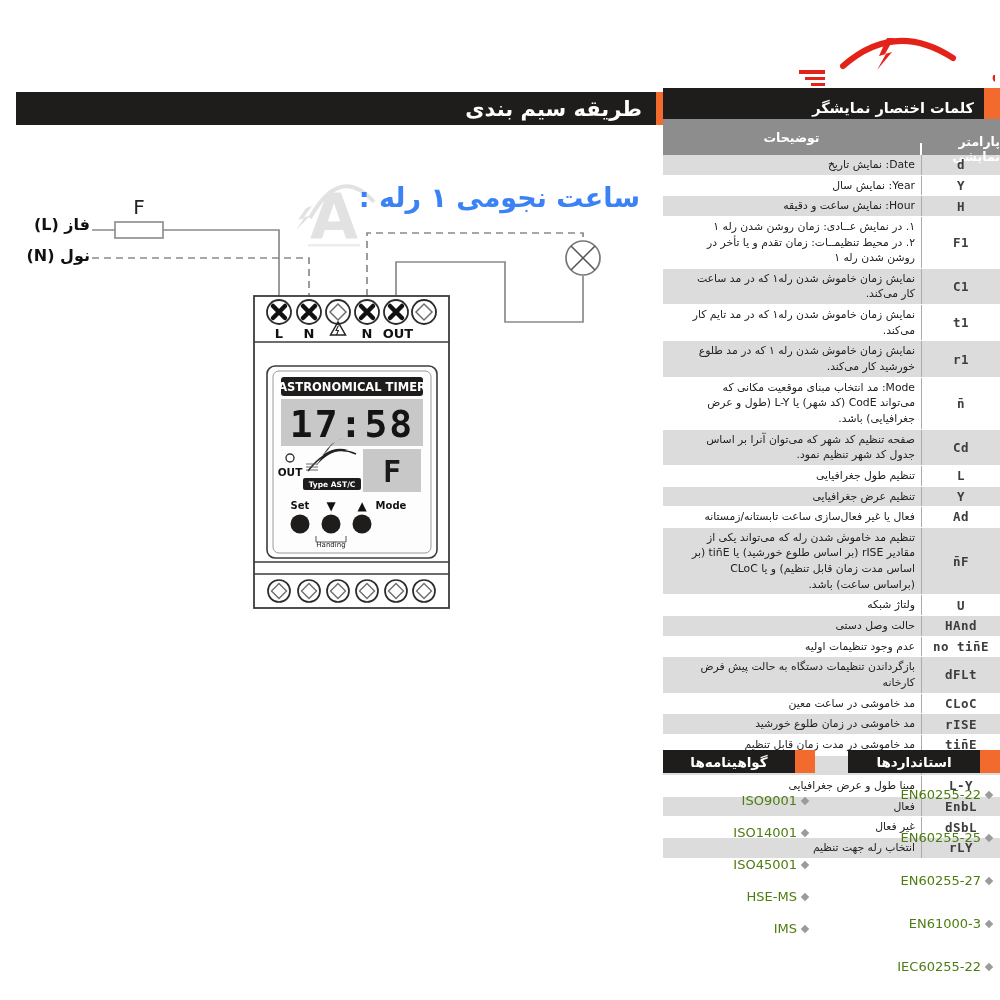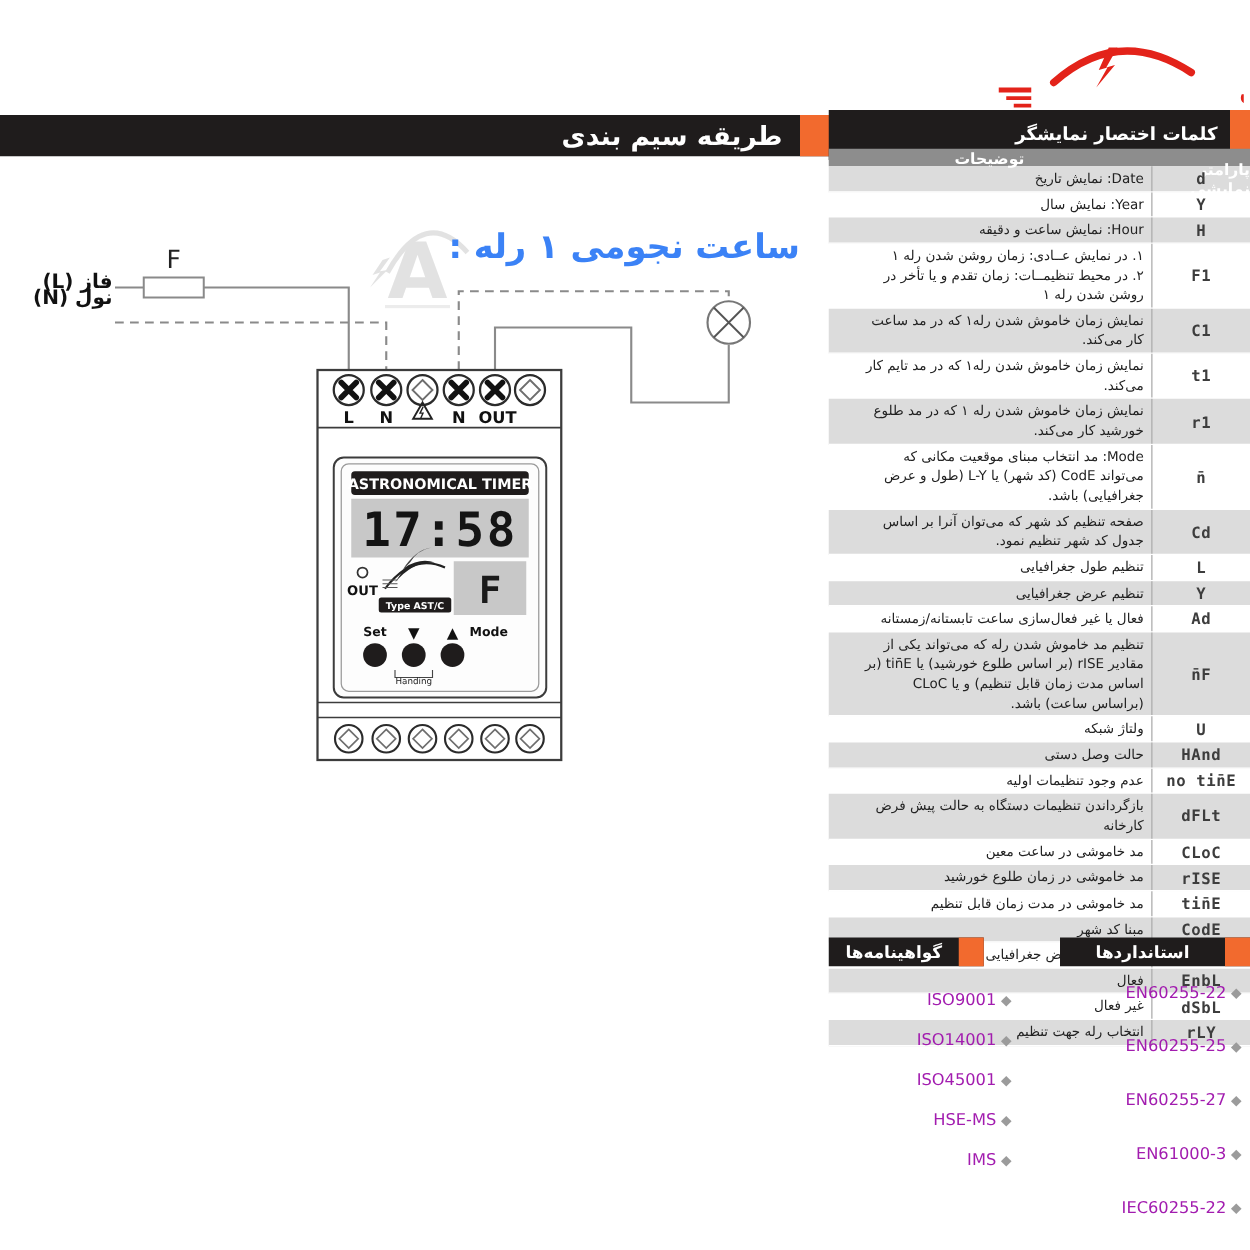--- a/index.html
+++ b/index.html
@@ -5,59 +5,59 @@
   html,body{margin:0;padding:0;background:#ffffff;}
   body{width:1000px;height:1000px;position:relative;overflow:hidden;
        font-family:"DejaVu Sans",sans-serif;color:#1a1a1a;}
   .abs{position:absolute;}
 
   
   .bar{background:#1f1c1c;display:flex;align-items:center;}
   .bar .bar-title{flex:1;color:#fff;font-weight:bold;text-align:left;}
   .bar .orange-block{background:#f26a2e;height:100%;}
 
-  #left-header{left:0;top:92px;width:669px;height:33px;}
+  #left-header{left:16px;top:92px;width:669px;height:33px;}
   #left-header .bar-title{font-size:21px;text-align:right;padding-left:10px;padding-right:14px;direction:rtl;}
   #left-header .orange-block{width:29px;}
 
   #right-header{left:663px;top:88px;width:337px;height:40px;}
   #right-header .bar-title{font-size:14.5px;text-align:right;padding-right:10px;direction:rtl;}
   #right-header .orange-block{width:16px;}
 
   
   #abbr-table{left:663px;top:119px;width:337px;}
-  .thead{display:flex;height:14px;background:#8d8d8d;color:#fff;font-weight:bold;font-size:12.5px;}
+  .thead{display:flex;height:36px;background:#8d8d8d;color:#fff;font-weight:bold;font-size:12.5px;}
   .thead .h-desc{flex:1;display:flex;align-items:center;justify-content:center;direction:rtl;}
   .thead .h-param{width:78px;display:flex;align-items:center;justify-content:center;
                   border-left:2px solid #fff;direction:rtl;margin-top:24px;}
   .trow{display:flex;align-items:stretch;background:#fff;border-bottom:1px solid #fff;padding-left:20px;}
   .trow.g{background:#dcdcdc;}
   .tdesc{flex:1;direction:rtl;display:flex;align-items:center;justify-content:flex-start;
          font-size:10.8px;line-height:1.45;padding:2px 6px;white-space:pre-line;text-align:right;color:#222;}
   .tparam{width:78px;display:flex;align-items:center;justify-content:center;
           font-family:"DejaVu Sans Mono",monospace;font-weight:bold;font-size:12.5px;
           color:#3d3d3d;border-left:1px solid #ababab;letter-spacing:0.5px;}
 
   
   .mini-bar{position:absolute;height:23px;background:#1f1c1c;display:flex;align-items:center;}
   .mini-bar .t{flex:1;text-align:center;color:#fff;font-weight:bold;font-size:13.5px;direction:rtl;}
   .mini-bar .orange-block{width:20px;height:100%;background:#f26a2e;}
-  #cert-bar{left:663px;top:750px;width:124px;}
+  #cert-bar{left:663px;top:750px;width:152px;}
   #std-bar{left:848px;top:750px;width:152px;}
   .blist{position:absolute;display:flex;flex-direction:column;align-items:flex-end;}
   #std-list{left:840px;top:787px;width:152px;gap:28px;}
   #cert-list{left:660px;top:793px;width:148px;gap:17px;}
-  .bitem{display:flex;align-items:center;gap:5px;font-size:13px;color:#a21caf;}
+  .bitem{display:flex;align-items:center;gap:5px;font-size:13px;color:#4d7c0f;}
   .dia{width:6px;height:6px;background:#9b9b9b;transform:rotate(45deg);flex:0 0 auto;}
 
   
   #diagram-title{right:360px;top:182px;font-size:27px;font-weight:800;direction:rtl;color:#3b82f6;}
   .wire-label{font-size:16px;font-weight:bold;direction:rtl;color:#111;}
   #phase-label{left:10px;top:215px;width:80px;}
-  #neutral-label{left:10px;top:228px;width:80px;}
+  #neutral-label{left:10px;top:246px;width:80px;}
 
   #watermark{left:292px;top:172px;opacity:0.28;}
 
   svg text{font-family:"DejaVu Sans",sans-serif;}
   svg text.mono{font-family:"DejaVu Sans Mono",monospace;}
 </style>
 </head>
 <body>
 
 <svg class="abs" id="brand-logo" style="left:795px;top:26px;" width="200" height="64" viewBox="0 0 200 64">

